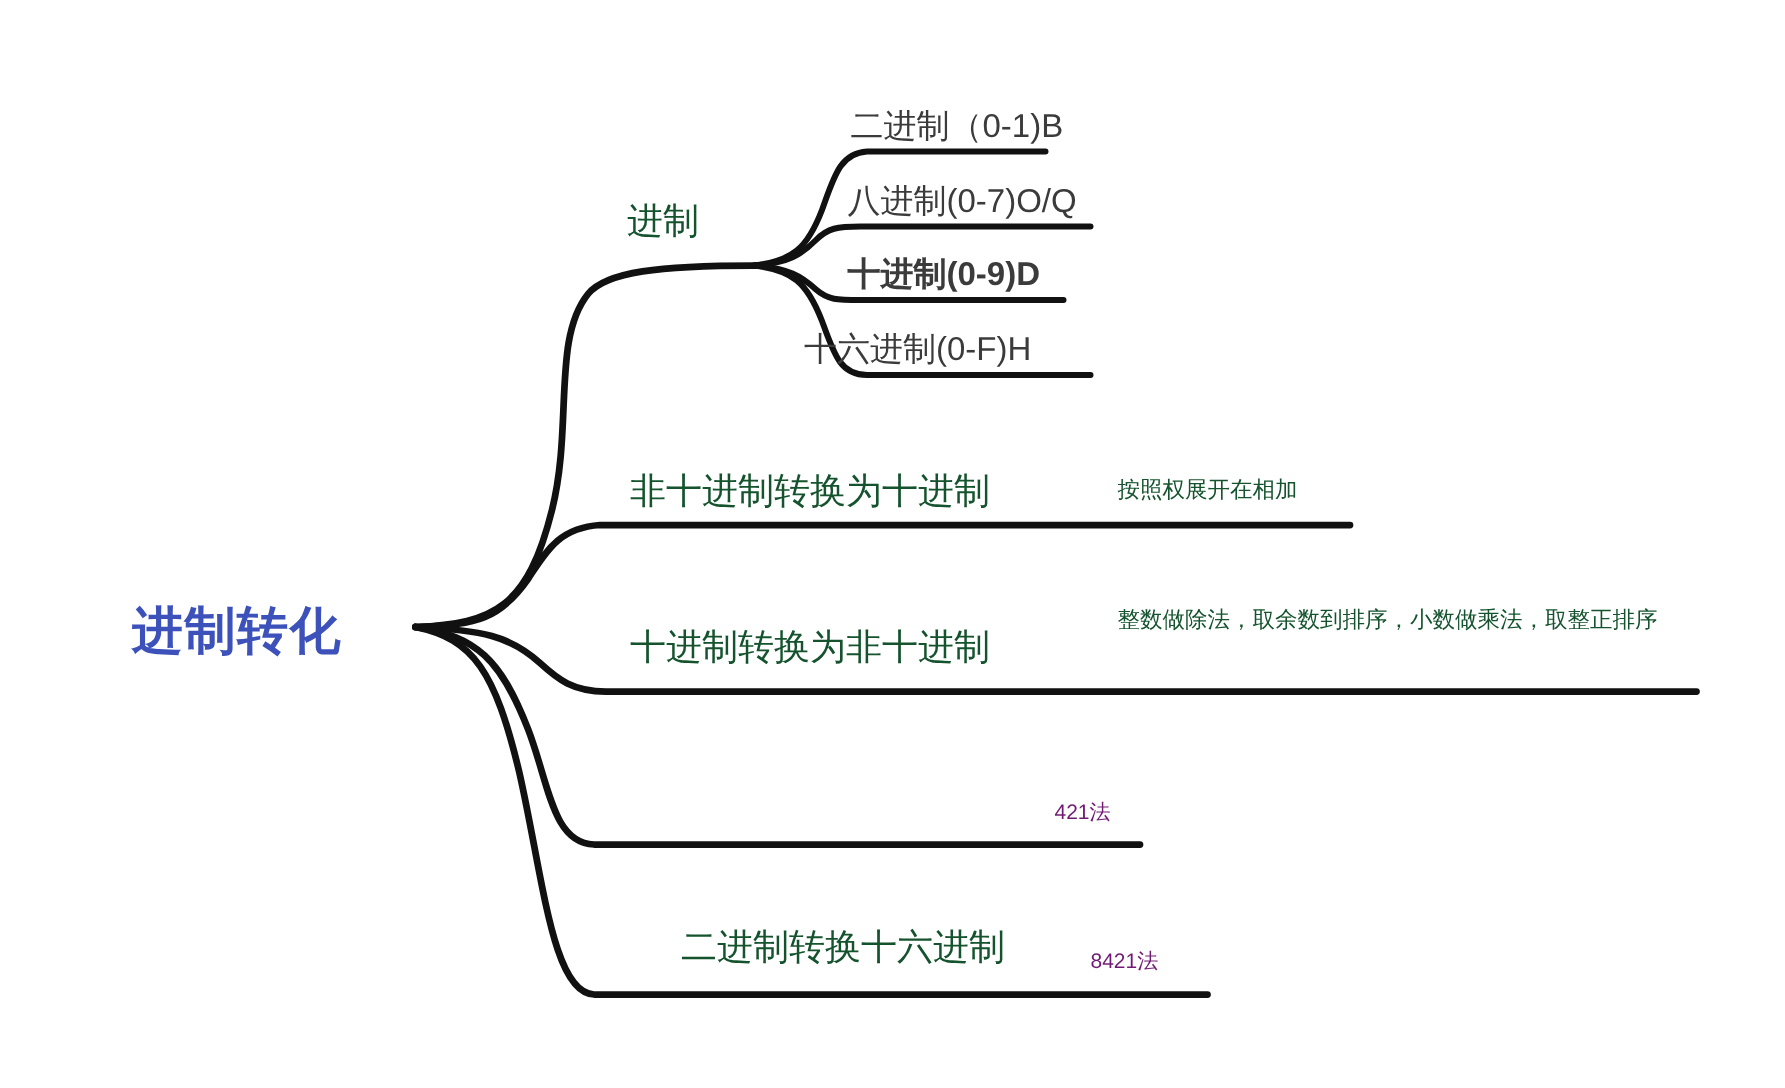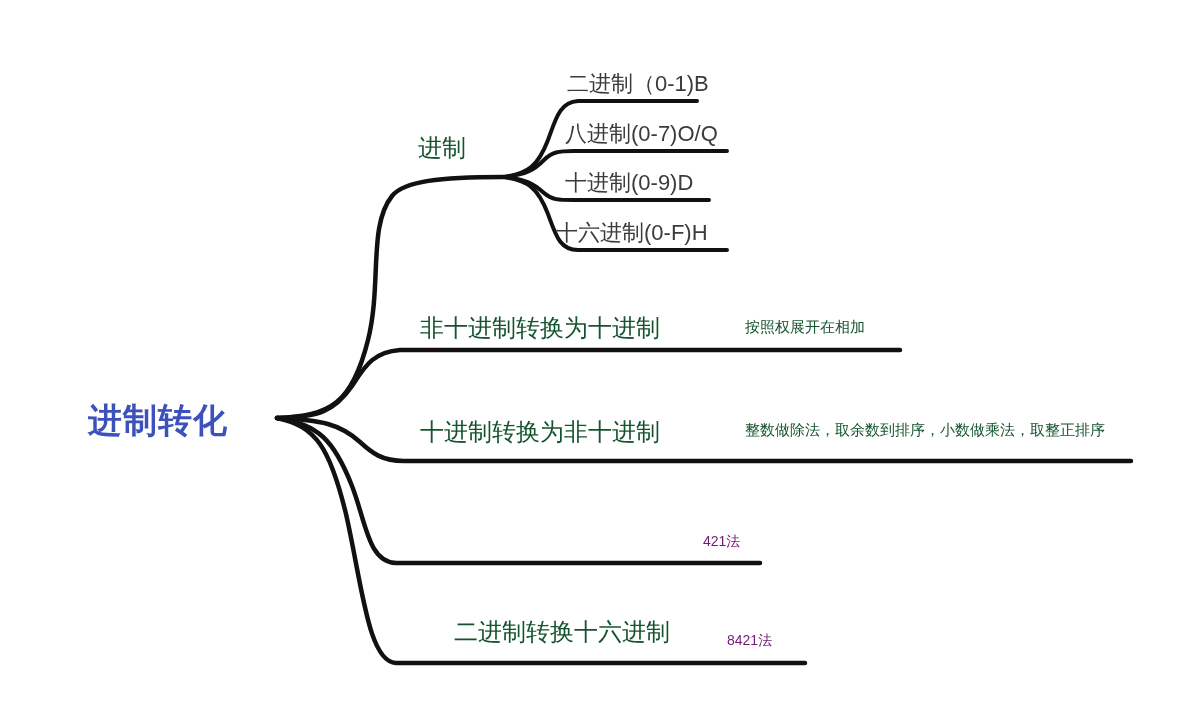--- a/index.html
+++ b/index.html
@@ -86,31 +86,31 @@
   </svg>
 
   <div class="root-label" style="left:88px; top:398px;">进制转化</div>
 
   <div class="node-label l1-label" style="left:418px; top:133px;">进制</div>
 
   <div class="node-label l2-label" style="left:567px; top:70px;">二进制（0-1)B</div>
 
   <div class="node-label l2-label" style="left:565px; top:120px;">八进制(0-7)O/Q</div>
 
-  <div class="node-label l2-label" style="left:565px; top:169px;">十进制(0-9)D</div>
+  <div class="node-label l2-label" style="left:565px; top:169px;font-weight:bold;">十进制(0-9)D</div>
 
-  <div class="node-label l2-label" style="left:556px; top:219px;">十六进制(0-F)H</div>
+  <div class="node-label l2-label" style="left:536px; top:219px;">十六进制(0-F)H</div>
 
   <div class="node-label l1-label" style="left:420px; top:313px;">非十进制转换为十进制</div>
 
   <div class="node-label note-label" style="left:745px; top:317px;">按照权展开在相加</div>
 
   <div class="node-label l1-label" style="left:420px; top:417px;">十进制转换为非十进制</div>
 
-  <div class="node-label note-label" style="left:745px; top:404px; width:390px; white-space:normal;margin-top:16px;">整数做除法，取余数到排序，小数做乘法，取整正排序</div>
+  <div class="node-label note-label" style="left:745px; top:404px; width:390px; white-space:normal;">整数做除法，取余数到排序，小数做乘法，取整正排序</div>
 
 
   <div class="node-label note-small" style="left:703px; top:533px;">421法</div>
 
   <div class="node-label l1-label" style="left:422px; top:617px;margin-left:32px;">二进制转换十六进制</div>
 
   <div class="node-label note-small" style="left:727px; top:632px;">8421法</div>
 
 </div>
 

